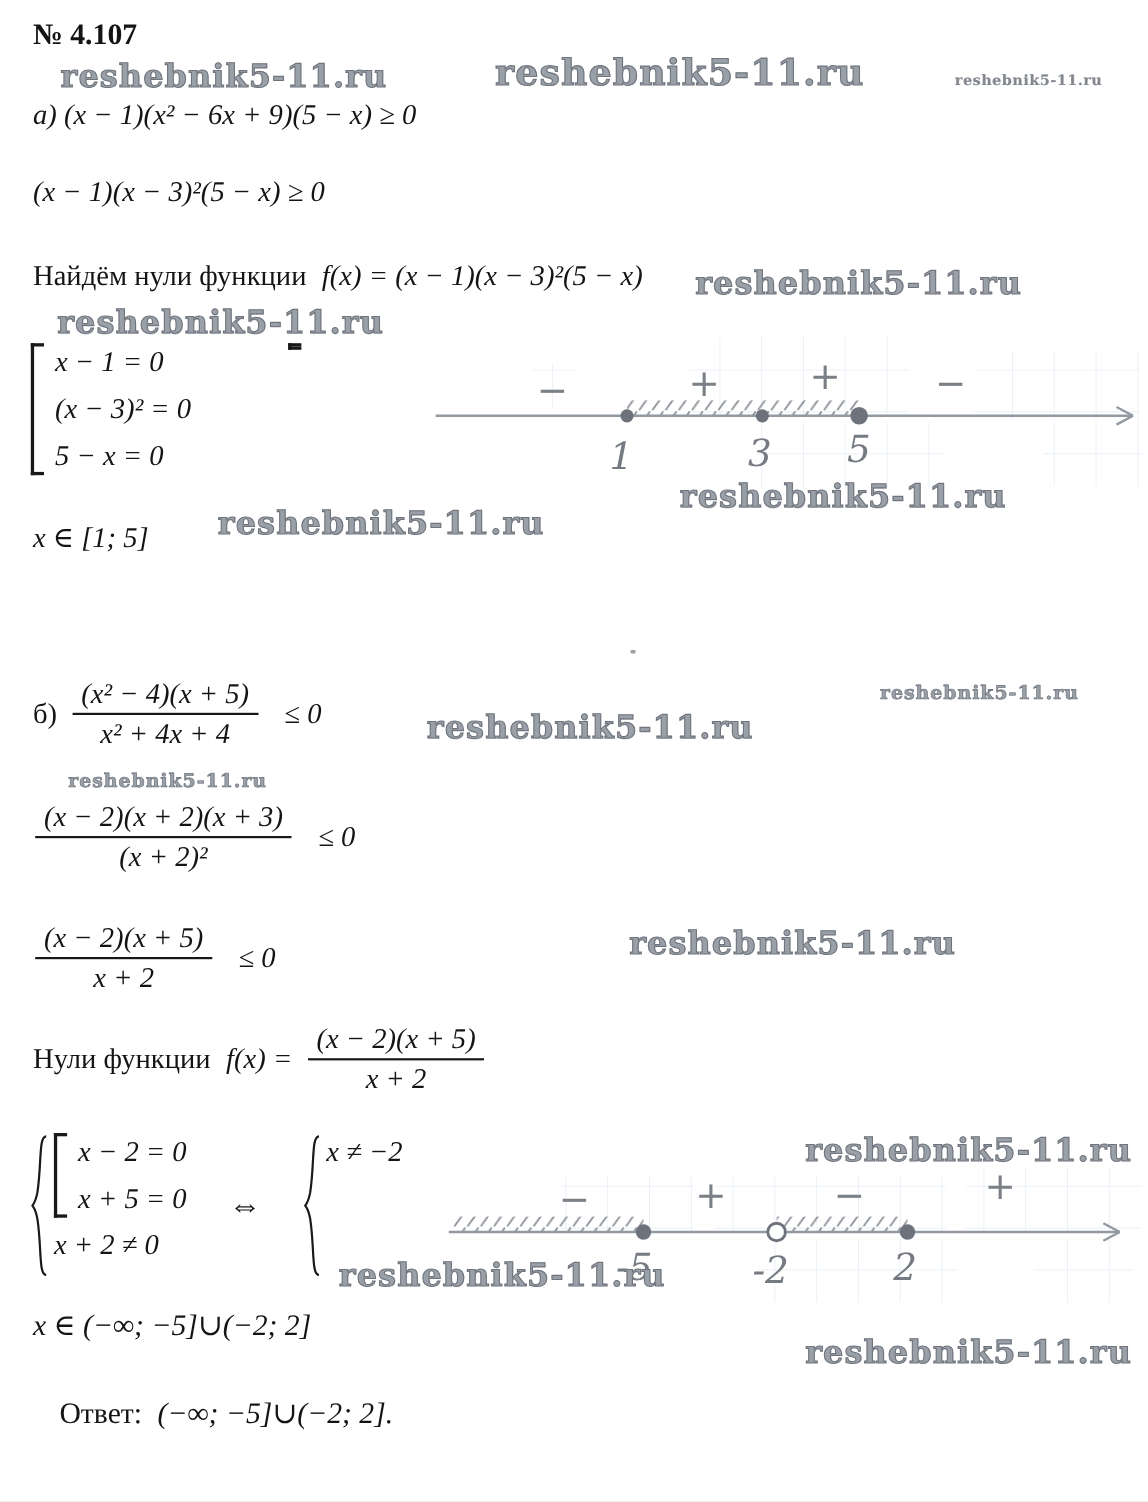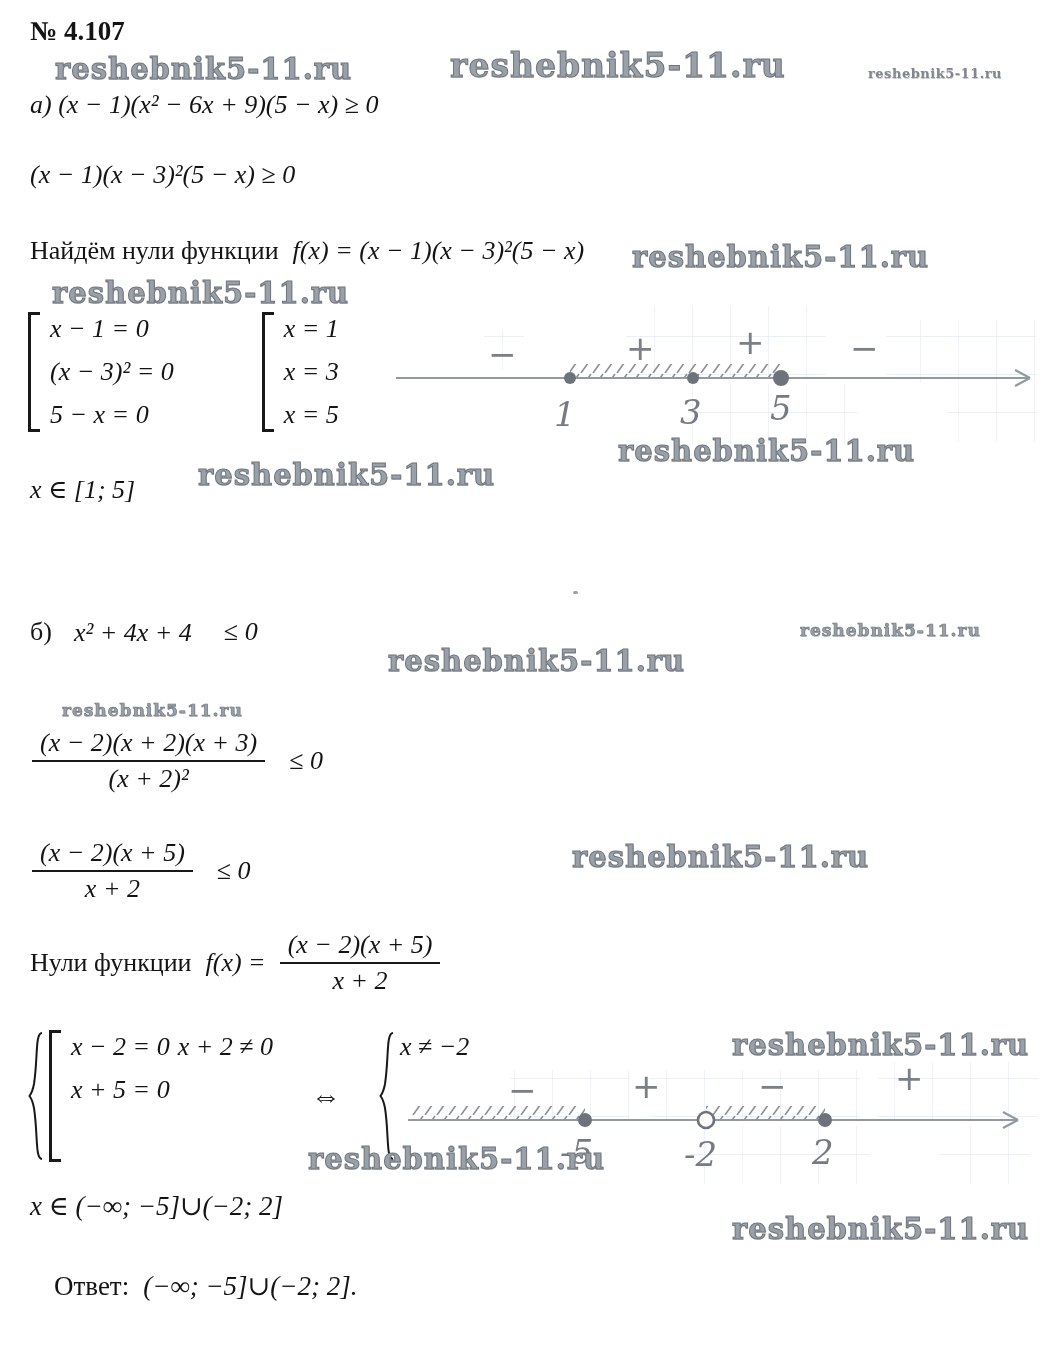--- a/index.html
+++ b/index.html
@@ -31,21 +31,21 @@
   
   .system-row{display:flex; align-items:flex-start;}
   .bracket-group{display:flex; align-items:stretch;}
   .sq-bracket{
     width:9px; flex:0 0 9px;
     border-left:3px solid #191919; border-top:3px solid #191919; border-bottom:3px solid #191919;
   }
   .rows{display:flex; flex-direction:column; gap:9px; padding-left:10px;
         font-size:26px; font-style:italic; line-height:34px; white-space:nowrap;}
   .sys2-group{display:flex; align-items:stretch;}
-  .sys2-body{display:flex; gap:8px; margin-left:5px;}
+  .sys2-body{display:flex; flex-direction:column; gap:8px; margin-left:5px;}
   .sys2-body .cond{font-size:26px; font-style:italic; line-height:34px; white-space:nowrap;}
   .equiv{font-size:30px; align-self:center; margin:0 38px; font-style:normal;}
   .brace-svg{flex:0 0 auto;}
   
   .stray{width:5px;height:3px;background:#9ba0a7;border-radius:2px;}
 </style>
 </head>
 <body>
 
 <div class="page">
@@ -71,25 +71,20 @@
     <div class="bracket-group">
       <div class="sq-bracket"></div>
       <div class="rows">
         <div>x − 1 = 0</div>
         <div>(x − 3)² = 0</div>
         <div>5 − x = 0</div>
       </div>
     </div>
     <div class="bracket-group" style="margin-left:88px;">
       <div class="sq-bracket"></div>
-      <div class="rows">
-        <div>x = 1</div>
-        <div>x = 3</div>
-        <div>x = 5</div>
-      </div>
     </div>
   </div>
 
   <svg class="abs" style="left:388px; top:298px;" width="656" height="170" viewBox="0 0 656 170">
     <defs>
       <pattern id="grid1" width="38" height="38" patternUnits="userSpaceOnUse">
         <path d="M38 0 H0 V38" fill="none" stroke="#c7d7ea" stroke-width="1.3"></path>
       </pattern>
       <pattern id="hatch1" width="12" height="15" patternUnits="userSpaceOnUse">
         <path d="M1 15 L11 1" stroke="#8a8f97" stroke-width="1.6"></path>
@@ -132,20 +127,21 @@
   <div class="abs math" style="left:30px; top:474px;">x ∈ [1; 5]</div>
   <span class="abs wm wm-lg" style="left:198px; top:458px;">reshebnik5-11.ru</span>
 
   <div class="abs stray" style="left:573px; top:591px;"></div>
 
   <span class="abs wm wm-md" style="left:800px; top:620px;">reshebnik5-11.ru</span>
 
   <div class="abs math-row" style="left:30px; top:616px;">
     <span class="upright">б)</span>
     <span class="frac">
+      <span class="num">(x² − 4)(x + 5)</span>
       <span class="den">x² + 4x + 4</span>
     </span>
     <span class="rel">≤ 0</span>
   </div>
   <span class="abs wm wm-lg" style="left:388px; top:644px;">reshebnik5-11.ru</span>
   <span class="abs wm wm-md" style="left:62px; top:700px;">reshebnik5-11.ru</span>
 
   <div class="abs math-row" style="left:32px; top:728px;">
     <span class="frac">
       <span class="num">(x − 2)(x + 2)(x + 3)</span>

